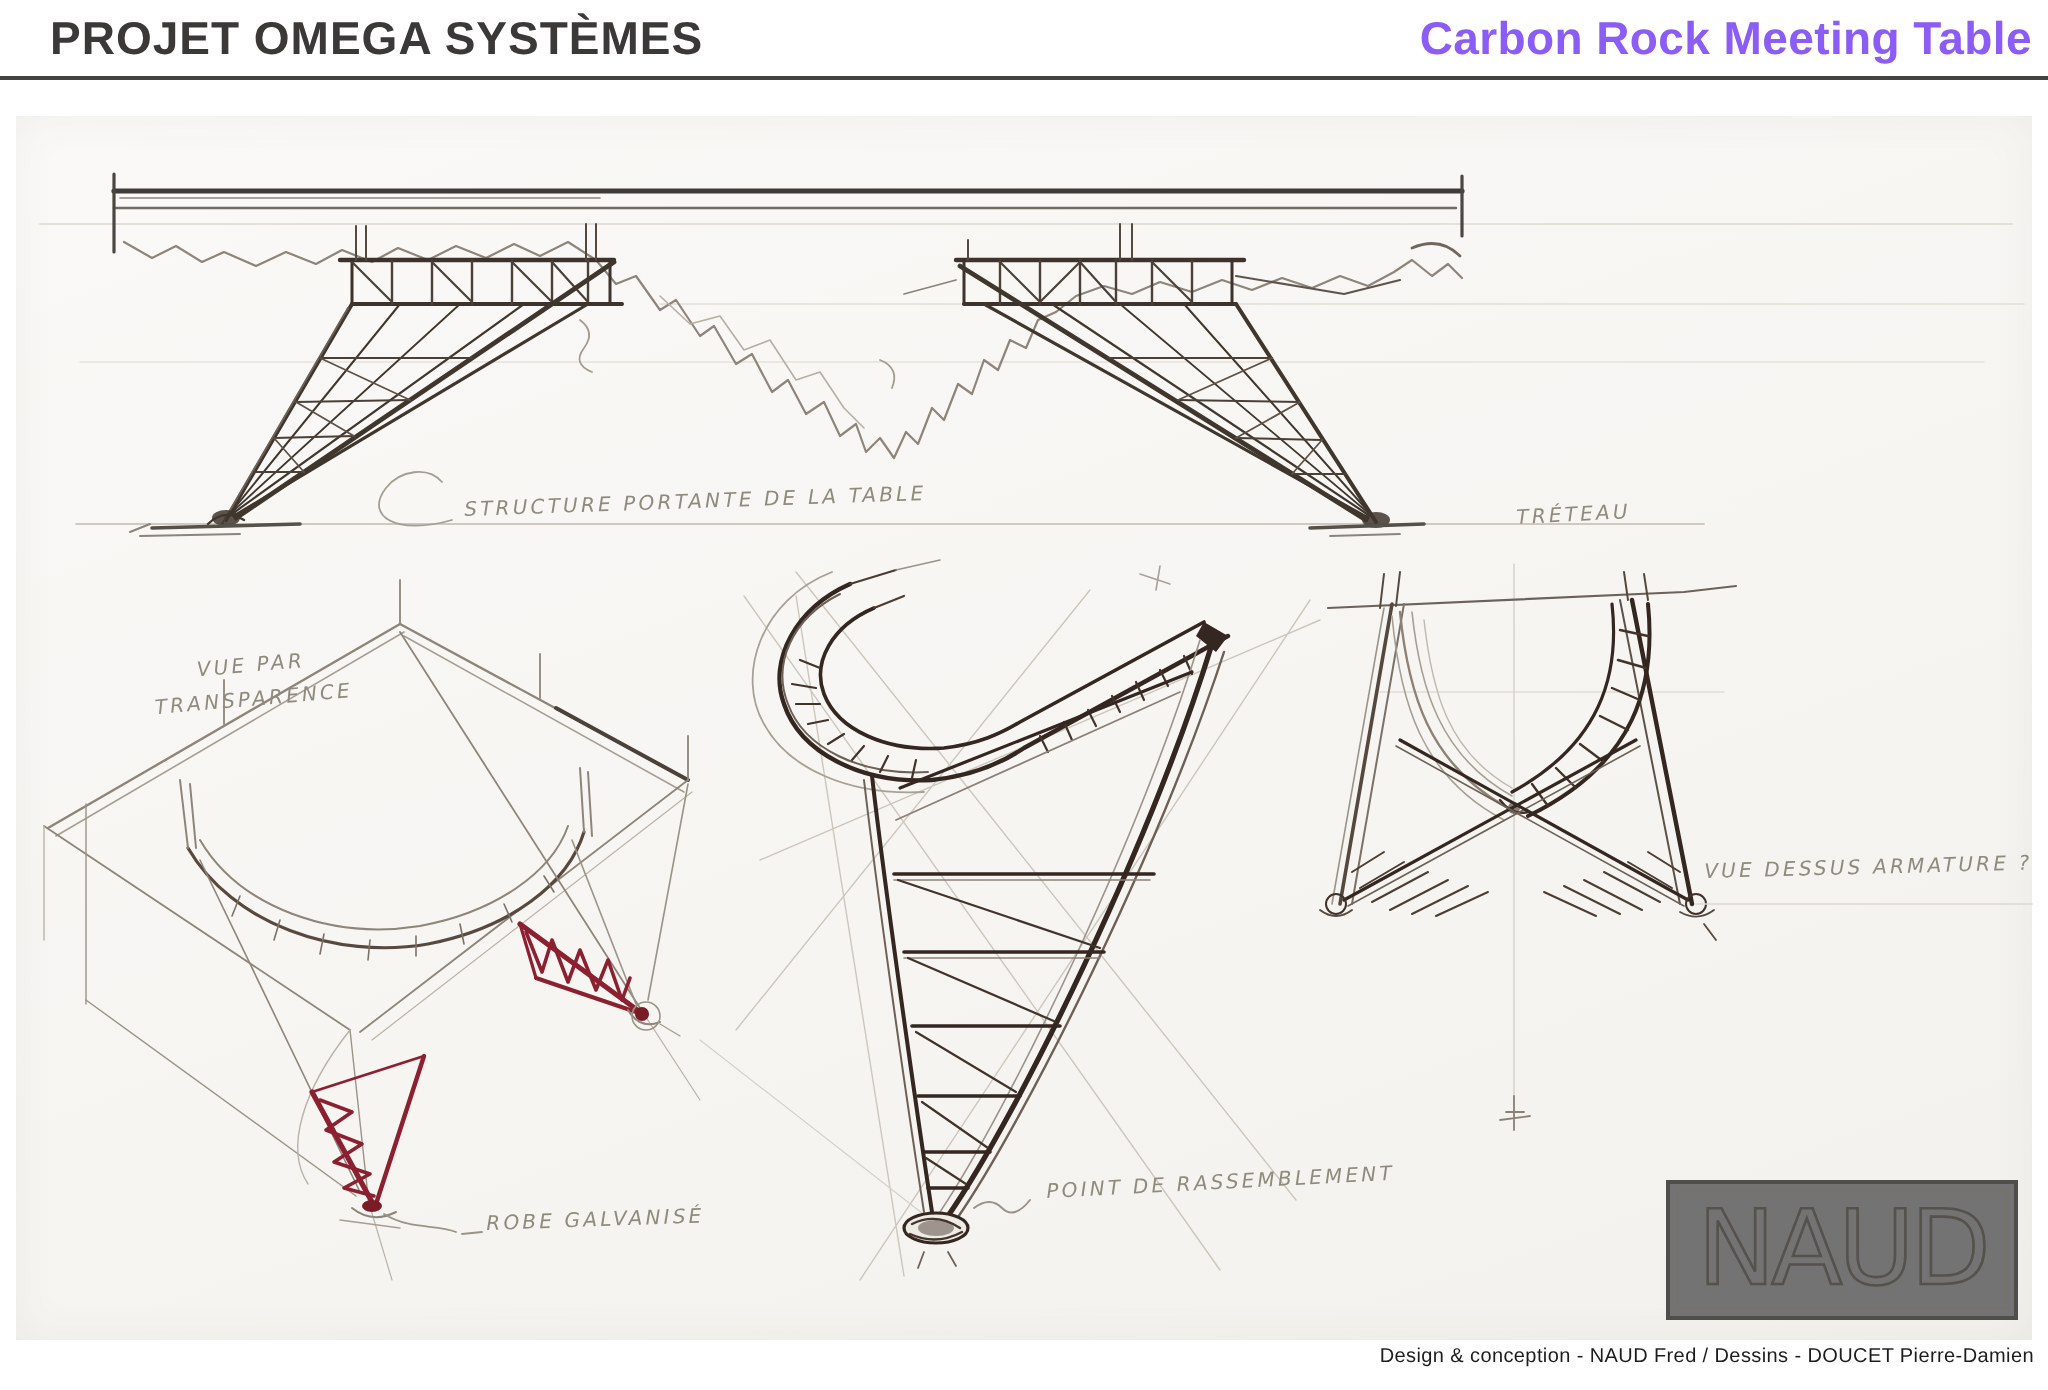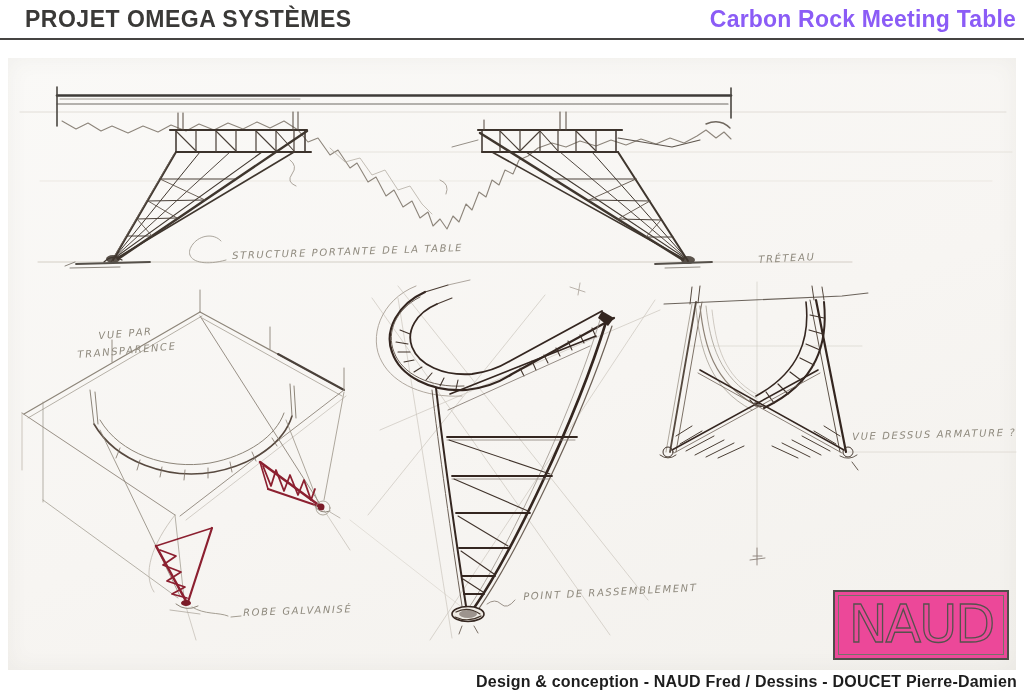--- a/index.html
+++ b/index.html
@@ -22,28 +22,28 @@
         color:#8f8a7e;font-size:10px;letter-spacing:1.6px;white-space:pre-line;
         transform-origin:left top;}
   #ann-structure{left:232px;top:250px;transform:rotate(-2deg);}
   #ann-treteau{left:758px;top:254px;transform:rotate(-3deg);}
   #ann-transparency{left:66px;top:330px;width:118px;text-align:center;transform:rotate(-5deg);line-height:1.7;}
   #ann-topview{left:852px;top:431px;width:175px;transform:rotate(-1.5deg);}
   #ann-galva{left:243px;top:607px;transform:rotate(-2deg);}
   #ann-point{left:523px;top:591px;transform:rotate(-3deg);}
   
   #logo{position:absolute;left:833px;top:590px;width:176px;height:70px;
-        background:#ec4899;border:2px solid #504e4a;box-sizing:border-box;padding:3px;}
+        background:#737373;border:2px solid #504e4a;box-sizing:border-box;padding:3px;}
   #logo-inner{width:100%;height:100%;border:1px solid #757269;box-sizing:border-box;
         display:flex;align-items:center;justify-content:center;}
   #logo svg{display:block;}
   #logo text{fill:none;stroke:#55524d;stroke-width:1.3px;
         font-family:"DejaVu Sans",sans-serif;font-size:52px;letter-spacing:-2px;}
   
-  #credits{position:absolute;right:7px;top:673px;font-size:16px;font-weight:bold;
+  #credits{position:absolute;right:7px;top:673px;font-size:10px;font-weight:normal;
         color:#1d1d1d;letter-spacing:.2px;}
 </style>
 </head>
 <body>
 
 <div id="page">
 
   <div id="hdr">
     <div class="title-left">PROJET OMEGA SYSTÈMES</div>
     <div class="title-right">Carbon Rock Meeting Table</div>

